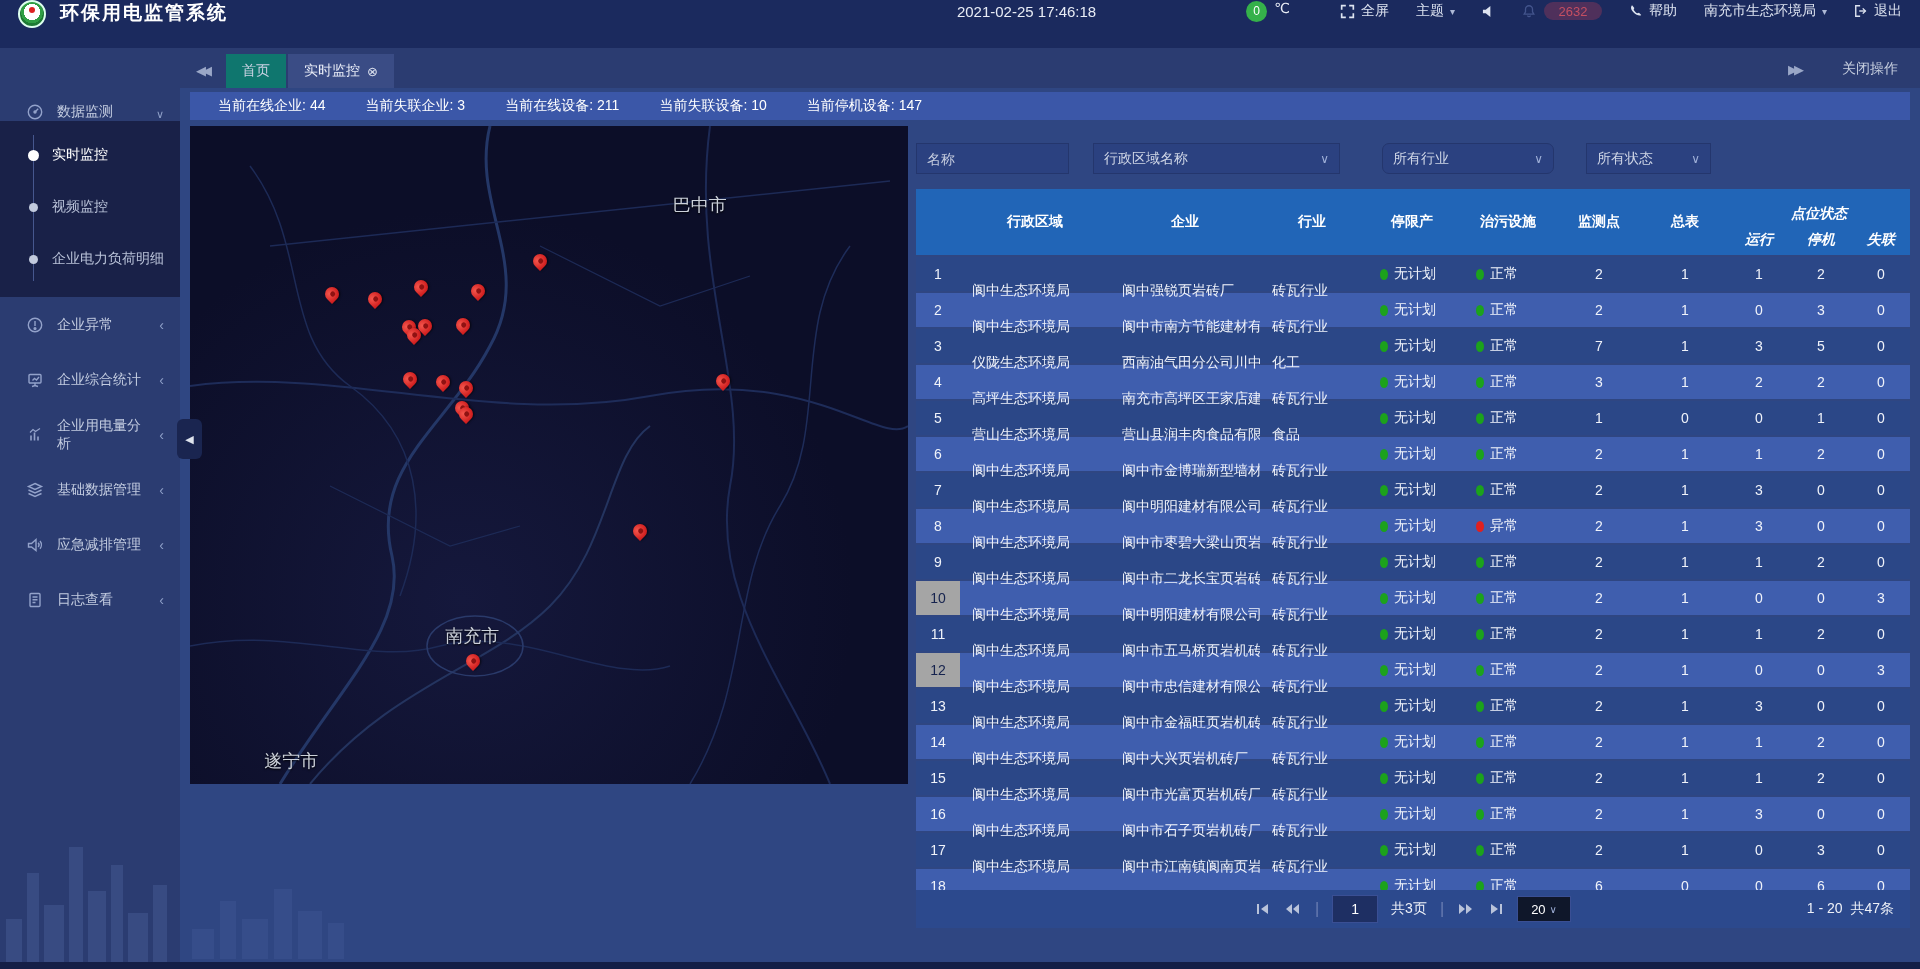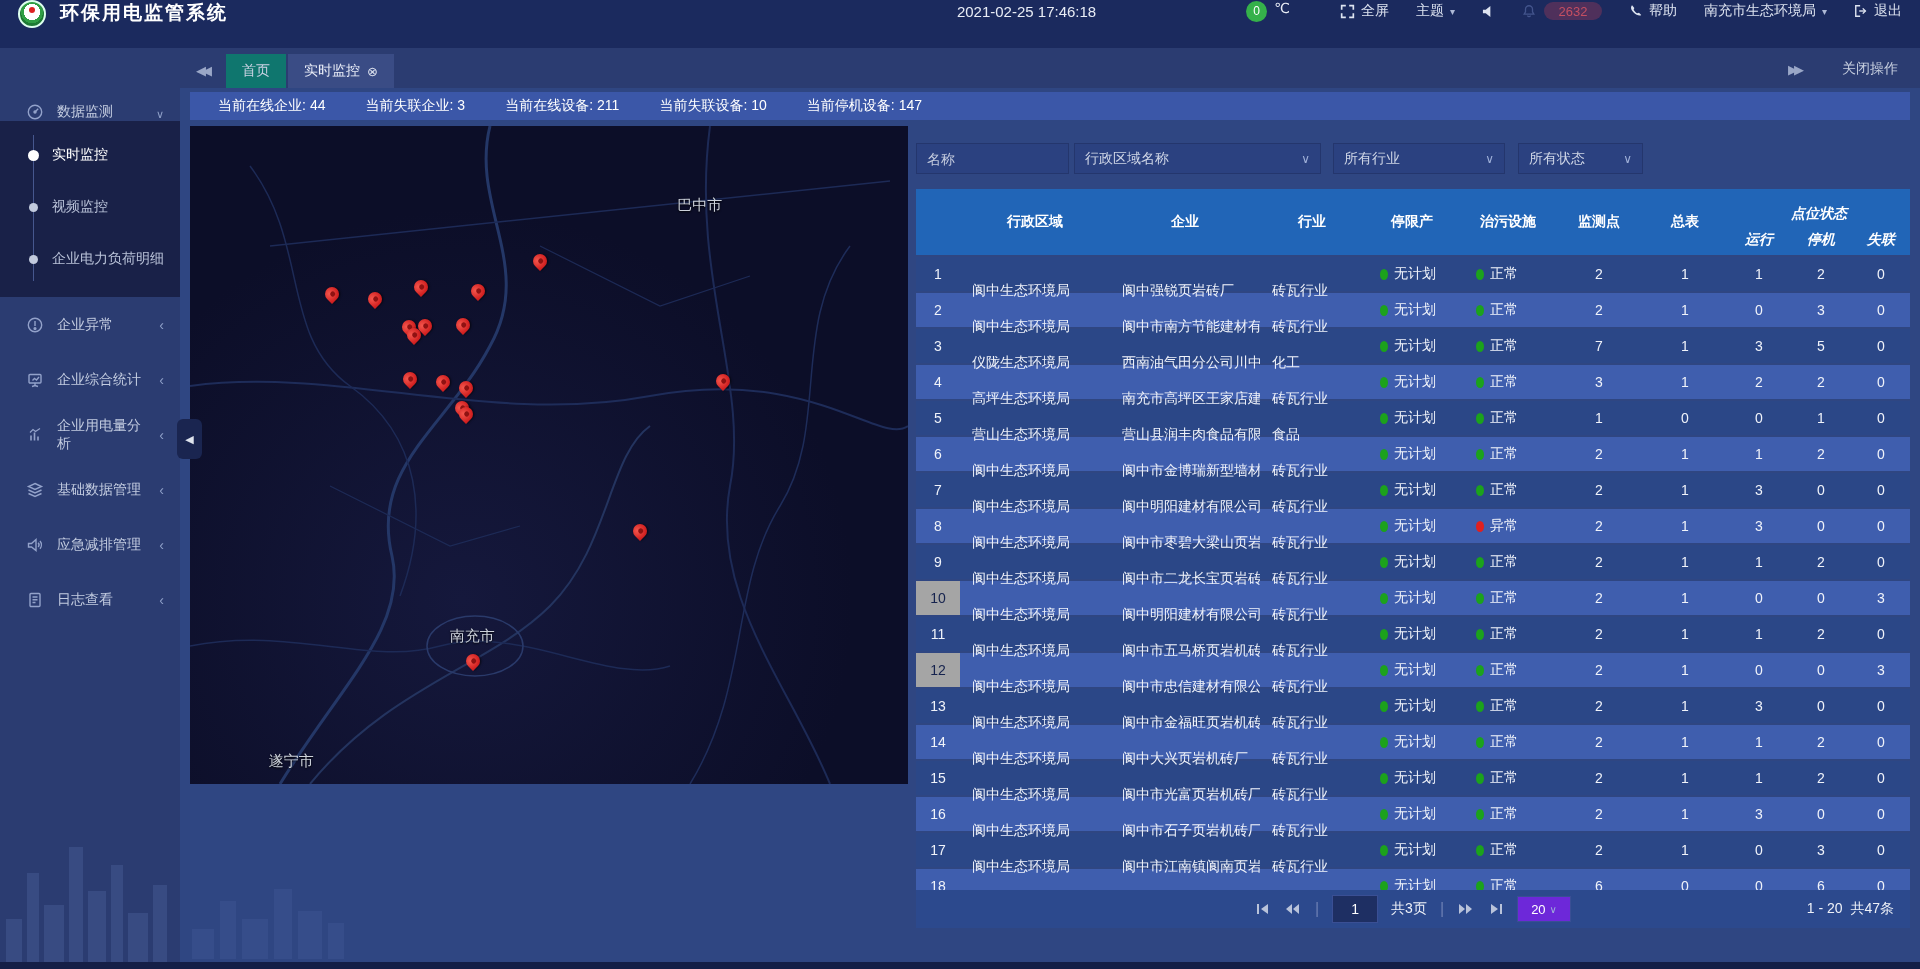--- a/index.html
+++ b/index.html
@@ -51,40 +51,40 @@
   .tab-right .closeops{color:#c6cede;}
   .statsbar{position:absolute;top:44px;left:10px;right:10px;height:28px;background:#3b57a8;
             display:flex;align-items:center;gap:40px;padding-left:28px;box-sizing:border-box;color:#fff;}
   .stat{white-space:nowrap;}
   .stat b{font-weight:normal;margin-left:4px;}
   
   .panels{position:absolute;top:74px;left:0;right:0;bottom:0;}
   .map{position:absolute;left:10px;top:4px;width:718px;height:658px;overflow:hidden;
        background:radial-gradient(circle at 38% 72%,#15183c 0,#0c0e28 60%);}
   .map svg.roads{position:absolute;left:0;top:0;}
-  .city-label{position:absolute;transform:translate(-50%,-50%);color:#ccd1da;font-size:15px;
+  .city-label{position:absolute;transform:translate(-50%,-50%);color:#ccd1da;font-size:18px;
               text-shadow:0 1px 2px #000;white-space:nowrap;}
   .pin-wrap{position:absolute;width:0;height:0;}
   .pin{position:absolute;left:-7px;top:-17px;width:14px;height:14px;
        background:radial-gradient(circle at 38% 35%,#f4564d,#d01f1f 70%);
        border-radius:50% 50% 50% 0;transform:rotate(-45deg);box-shadow:1px 1px 2px rgba(0,0,0,.55);}
   .pin::after{content:"";position:absolute;left:4.5px;top:4.5px;width:5px;height:5px;border-radius:50%;background:#8f1212;}
   .map-handle{position:absolute;left:-3px;top:297px;width:25px;height:40px;background:#1a2550;
               border-radius:6px;display:flex;align-items:center;justify-content:center;color:#dfe4ee;font-size:11px;z-index:4;}
   
   .rpanel{position:absolute;left:736px;right:10px;top:21px;height:785px;}
-  .filters{display:flex;gap:5px;height:31px;}
+  .filters{display:flex;gap:24px;height:31px;}
   .f-field{background:#2b4180;border:1px solid #24366d;box-sizing:border-box;height:31px;
            display:flex;align-items:center;color:#cfd6e6;padding:0 10px;}
   .f-input{width:153px;background:#2b4180;border:1px solid #24366d;box-sizing:border-box;color:#cfd6e6;
            padding:0 10px;font-size:14px;font-family:inherit;outline:none;height:31px;}
   .f-input::placeholder{color:#c4cbdd;}
   .f-sel{justify-content:space-between;}
   .f-sel .sv{font-size:12px;color:#9fb0d8;margin-left:14px;}
-  .w246{width:247px;}.w172{width:172px;margin-left:7px;}.w125{width:125px;margin-left:8px;}
+  .w246{width:247px;}.w172{width:172px;margin-left:18px;border-radius:7px;}.w125{width:125px;margin-left:8px;}
   .grid{display:grid;grid-template-columns:44px 150px 150px 104px 96px 96px 86px 86px 62px 62px 1fr;align-items:center;}
   .thead{margin-top:15px;height:66px;background:#2165b7;color:#fff;
          grid-template-rows:36px 30px;font-weight:bold;font-size:14px;}
   .thead .h{grid-row:1/3;text-align:center;}
   .thead .gh{grid-column:9/12;grid-row:1;text-align:center;font-style:italic;padding-top:14px;}
   .thead .sh{grid-row:2;text-align:center;font-style:italic;}
   .trows{margin-top:2px;height:633px;overflow:hidden;}
   .trow{height:34px;margin-bottom:2px;font-size:14px;color:#f0f3fa;}
   .trow.odd{background:#2b4787;}
   .trow.even{background:#3f5eae;}
@@ -97,21 +97,21 @@
   .dotst{width:8px;height:11px;border-radius:50%;display:inline-block;}
   .dotst.green{background:#1ca21c;}
   .dotst.red{background:#e02020;}
   
   .pgbar{position:absolute;left:0;right:0;top:747px;height:38px;background:#2c498d;
          display:flex;align-items:center;justify-content:center;gap:13px;color:#c9d1e4;}
   .pg-ico{display:flex;align-items:center;}
   .pg-sep{color:#6b7fb3;font-size:16px;}
   .pg-input{width:40px;height:24px;background:#1e2f63;border:1px solid #3a4f94;color:#fff;
             text-align:center;font-size:14px;font-family:inherit;}
-  .pg-size{min-width:44px;height:24px;background:#6d28d9;border:1px solid #3a4f94;display:flex;
+  .pg-size{min-width:44px;height:24px;background:#0f172a;border:1px solid #3a4f94;display:flex;
            align-items:center;justify-content:center;gap:4px;color:#fff;font-size:13px;padding:0 4px;}
   .pg-size .sv{font-size:10px;color:#9fb0d8;}
   .pg-range{position:absolute;right:16px;color:#eef1f8;margin-left:40px;}
   .bottom-strip{position:absolute;left:0;right:0;bottom:0;height:7px;background:#141f47;}
   .content-skyline{position:absolute;left:12px;bottom:10px;display:flex;align-items:flex-end;gap:6px;opacity:.5;}
   .content-skyline i{display:block;background:rgba(126,154,219,.18);}
 </style>
 </head>
 <body>
 

